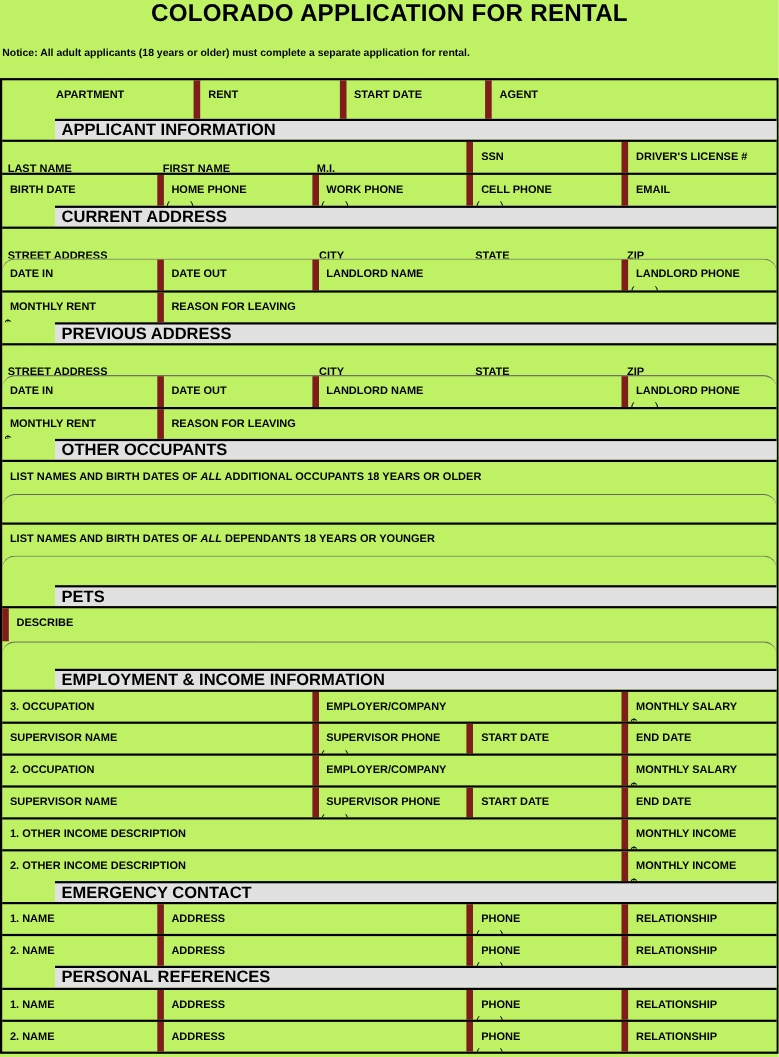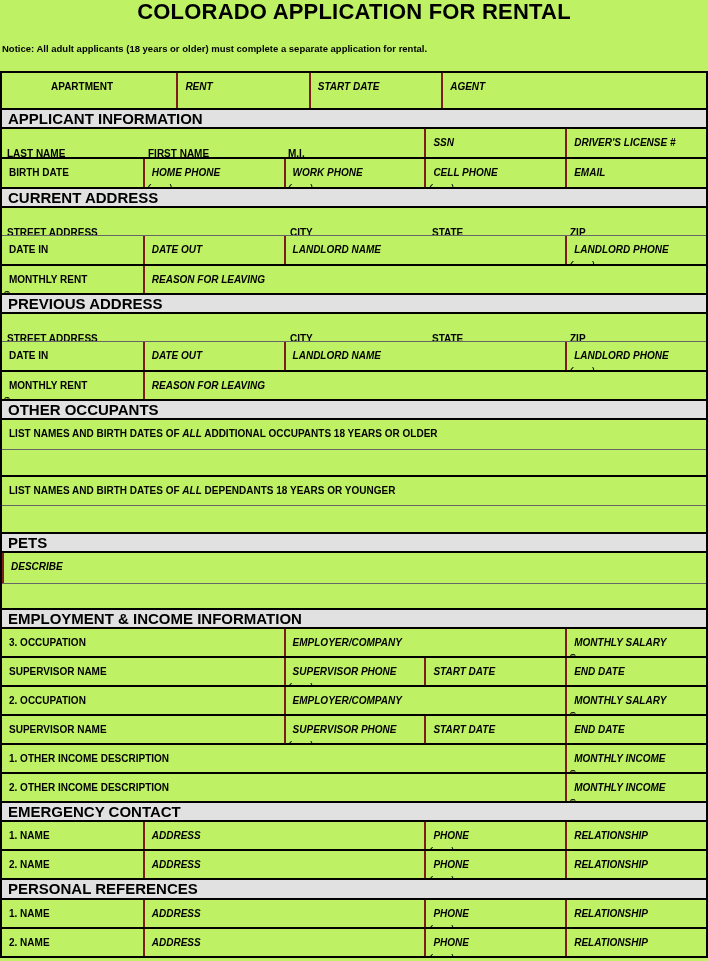--- a/index.html
+++ b/index.html
@@ -6,31 +6,31 @@
   html, body { width: 708px; background: #ffffff; }
   body { font-family: "Liberation Sans", "DejaVu Sans", sans-serif; color: #000; }
   .page { width: 708px; height: 961px; background: #bef264; overflow: hidden; }
 
   .title { font-size: 22px; font-weight: 700; text-align: center; line-height: 24px; letter-spacing: .2px; }
   .notice { font-size: 9.5px; font-weight: 700; margin: 19px 0 16px 2px; }
 
   .formtable { margin-top: 17px; width: 708px; border: 2px solid #000; }
   .row  { position: relative; display: flex; border-top: 2px solid #000; }
   .row.nt { border-top: none; padding-left: 42px; }
-  .row.lt { border-top: 1px solid #666; }
+  .row.lt { border-top: 1px solid #666; border-radius: 12px; }
 
   .band { background: #e1e1e1; border-top: 2px solid #000; height: 19px;
           font-weight: 700; font-size: 15px; line-height: 16px; padding: 1px 16px 0 6px;
-          overflow: hidden; }
+          overflow: hidden; margin-left: 48px; }
 
   .h35{height:35px}.h30{height:30px}.h29{height:29px}.h31{height:31px}
   .h26{height:26px}.h27{height:27px}.h32{height:32px}.h25{height:25px}.h20{height:20px}
 
   .c   { position: relative; padding: 3px 2px 0 7px; overflow: hidden; }
-  .bl  { border-left: 2px solid #7f1d1d; font-style: italic; }
+  .bl  { border-left: 6px solid #7f1d1d; }
   .w1{width:20%}.w2{width:40%}.w3{width:60%}.w4{width:80%}.w5{width:100%}
 
   .lbl { font-size: 10px; font-weight: 700; line-height: 12px; }
   .sub { display: block; font-weight: 400; font-size: 11px; line-height: 12px; margin: 2px 0 0 -5px; }
   .pre { white-space: pre; }
   .keep{ white-space: pre-wrap; }
   .it  { font-style: italic; }
   .abs { position: absolute; top: 19px; text-align: right; }
 </style>
 </head>

